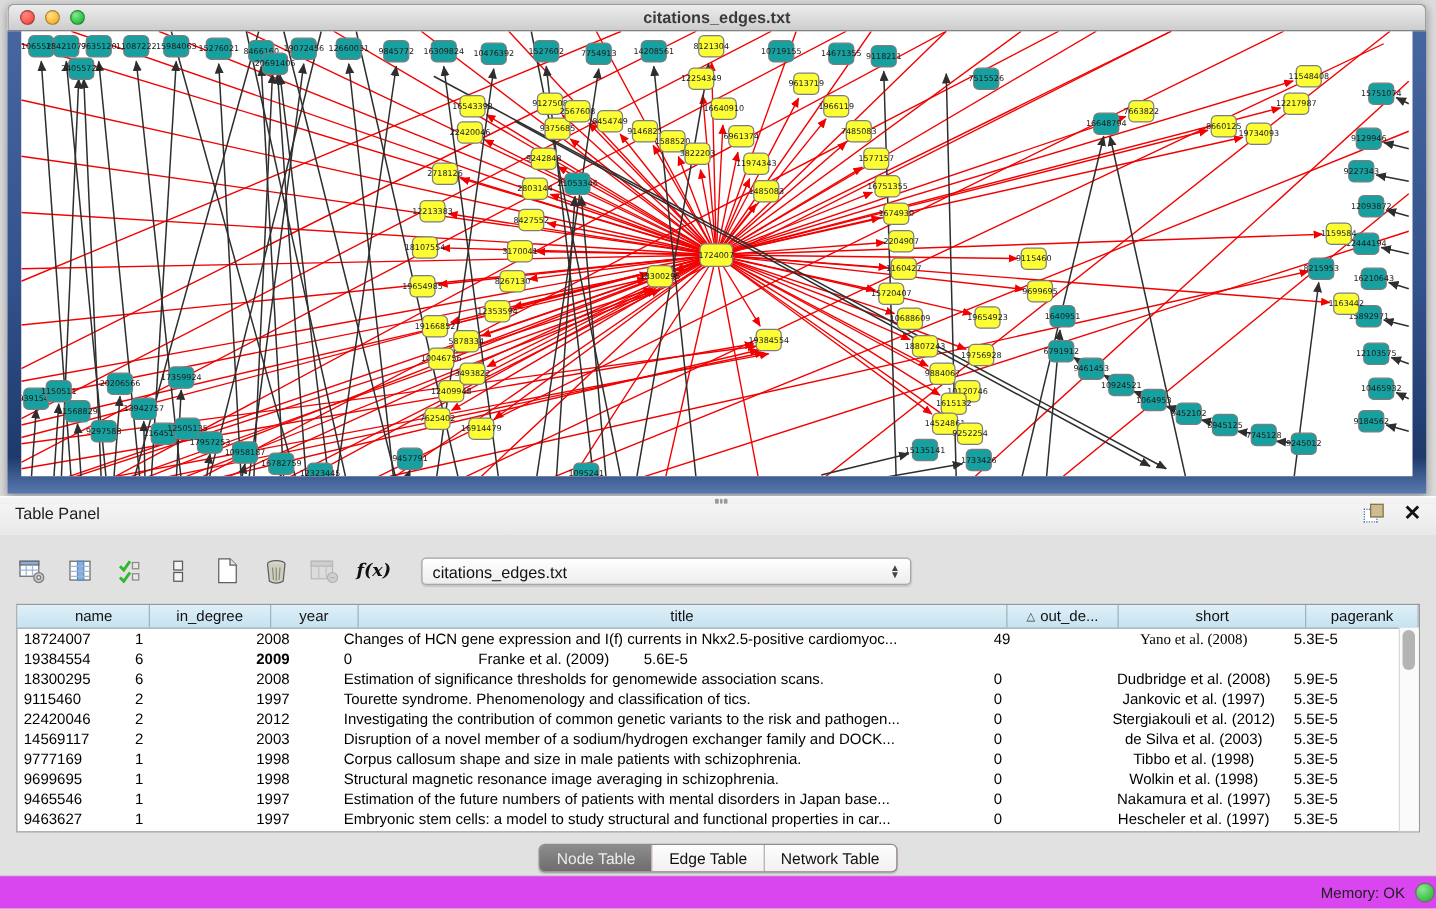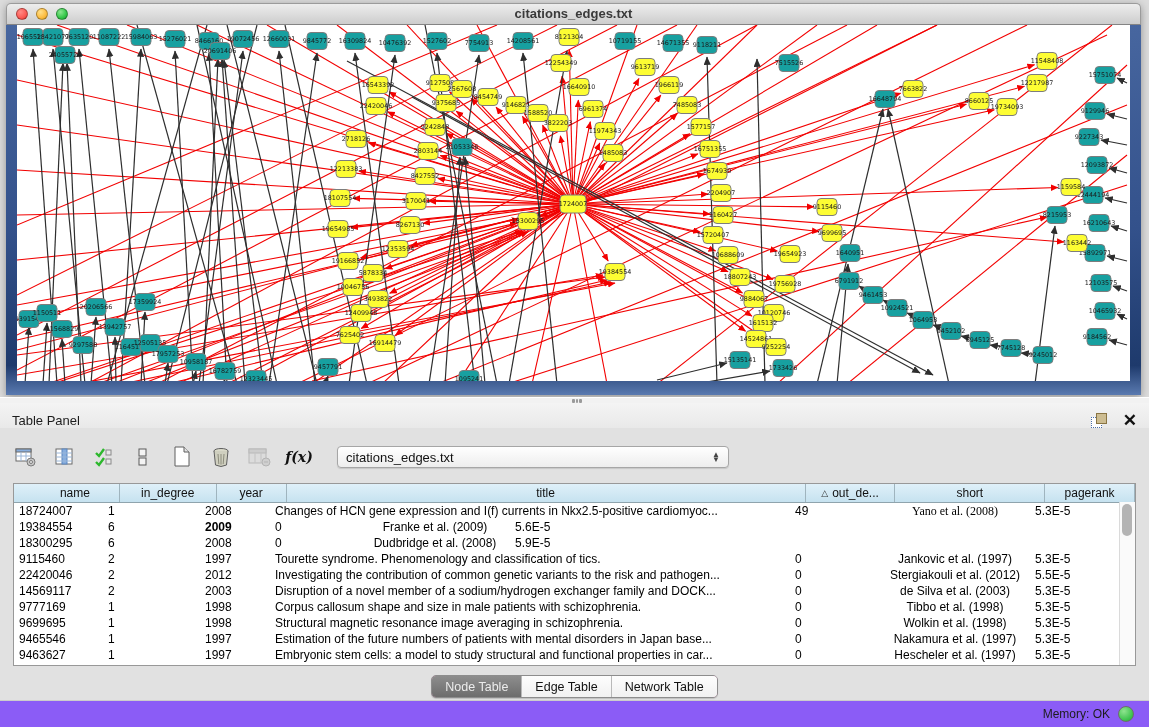--- a/index.html
+++ b/index.html
@@ -18,21 +18,21 @@
   .wtitle{text-align:center;line-height:20px;font-size:13px;font-weight:bold;color:#3a3a3a;}
   .frame{height:370px;box-sizing:border-box;background:linear-gradient(180deg,#47669f 0%,#33518b 55%,#1e3a6c 92%,#5a7ab0 100%);
          padding:0 11px 13px 11px;}
   .canvas{background:#ffffff;height:356px;overflow:hidden;}
   .canvas svg{display:block;}
   
   .panel{position:absolute;left:0;top:397px;width:1149px;height:303px;background:#e1e1e1;}
   .panel-strip{height:5px;background:#f2f2f2;border-top:1px solid #ffffff;position:relative;}
   .split-handle{position:absolute;left:572px;top:1px;width:10px;height:4px;display:flex;gap:1px;cursor:row-resize;}
   .split-handle i{flex:1;background:#9a9a9a;border-radius:1px;}
-  .panel-title-row{height:25px;display:flex;align-items:flex-end;padding:0 12px;font-size:13px;color:#1c1c1c;
+  .panel-title-row{height:25px;display:flex;align-items:flex-start;padding:0 12px;font-size:13px;color:#1c1c1c;
                    background:linear-gradient(#f4f4f4,#e9e9e9);}
   .panel-title-icons{margin-left:auto;display:flex;align-items:center;gap:16px;}
   .float-icon{width:16px;height:15px;position:relative;cursor:pointer;}
   .float-icon .b{position:absolute;left:0;bottom:0;width:9px;height:9px;border:1px dotted #4a6ea9;background:#fff;}
   .float-icon .f{position:absolute;right:0;top:0;width:9px;height:9px;border:1px solid #8a7544;background:#cdbd92;}
   .close-x{font-size:17px;font-weight:bold;color:#111;line-height:15px;cursor:pointer;}
   .panel-body{padding:12px 13px 0 13px;}
   .toolbar{display:flex;align-items:center;height:34px;gap:13px;}
   .tbtn{width:26px;height:26px;display:flex;align-items:center;justify-content:center;cursor:pointer;}
   .fx{font-family:"DejaVu Serif",serif;font-style:italic;font-weight:bold;font-size:14px;color:#111;}
@@ -55,22 +55,22 @@
   .vscroll{position:absolute;right:0;top:18px;bottom:0;width:15px;background:#fafafa;border-left:1px solid #dadada;}
   .vthumb{position:absolute;top:2px;left:2px;width:10px;height:32px;background:#b4b4b4;border-radius:6px;cursor:pointer;}
   
   .tabbar{display:flex;justify-content:center;margin-top:9px;}
   .seg{display:flex;border:1px solid #8d8d8d;border-radius:5px;overflow:hidden;height:21px;font-size:12.5px;
        background:#f9a8d4;box-shadow:0 1px 1px rgba(0,0,0,.15);}
   .seg-item{padding:0 13px;display:flex;align-items:center;border-right:1px solid #b9b9b9;color:#111;cursor:pointer;background:linear-gradient(#fdfdfd,#f1f1f1);}
   .seg-item:last-child{border-right:none;}
   .seg-item.sel{background:linear-gradient(#8d8d8d,#6d6d6d);color:#ececec;}
   
-  .status{position:absolute;left:0;bottom:0;width:1149px;height:27px;background:#8b5cf6;border-top:1px solid #cccccc;
-          display:flex;align-items:center;justify-content:flex-end;padding-right:15px;box-sizing:border-box;
+  .status{position:absolute;left:0;bottom:0;width:1149px;height:27px;background:#d946ef;border-top:1px solid #cccccc;
+          display:flex;align-items:center;justify-content:flex-end;padding-right:1px;box-sizing:border-box;
           font-size:12px;color:#1d1d1d;}
   .memdot{width:14px;height:14px;border-radius:50%;margin-left:8px;
           background:radial-gradient(circle at 35% 30%,#8fe48f,#3fc34f 65%,#2a9a3a);border:1px solid #6d6d6d;}
   
   .tbtn svg{display:block;}
 </style>
 </head>
 <body>
 
 <div class="screen">
@@ -907,20 +907,21 @@
               <div class="td" style="width: 97px;">6</div>
               <div class="td" style="width: 70px; font-weight: bold;">2009</div>
               <div class="td" style="width: 90px;">0</div>
               <div class="td center" style="width: 150px;">Franke et al. (2009)</div>
               <div class="td" style="width: 90px;">5.6E-5</div>
             </div>
             <div class="tr">
               <div class="td" style="width: 89px;">18300295</div>
               <div class="td" style="width: 97px;">6</div>
               <div class="td" style="width: 70px;">2008</div>
+              <div class="td" style="width: 520px;">Estimation of significance thresholds for genomewide association scans.</div>
               <div class="td" style="width: 90px;">0</div>
               <div class="td center" style="width: 150px;">Dudbridge et al. (2008)</div>
               <div class="td" style="width: 90px;">5.9E-5</div>
             </div>
             <div class="tr">
               <div class="td" style="width: 89px;">9115460</div>
               <div class="td" style="width: 97px;">2</div>
               <div class="td" style="width: 70px;">1997</div>
               <div class="td" style="width: 520px;">Tourette syndrome. Phenomenology and classification of tics.</div>
               <div class="td" style="width: 90px;">0</div>

